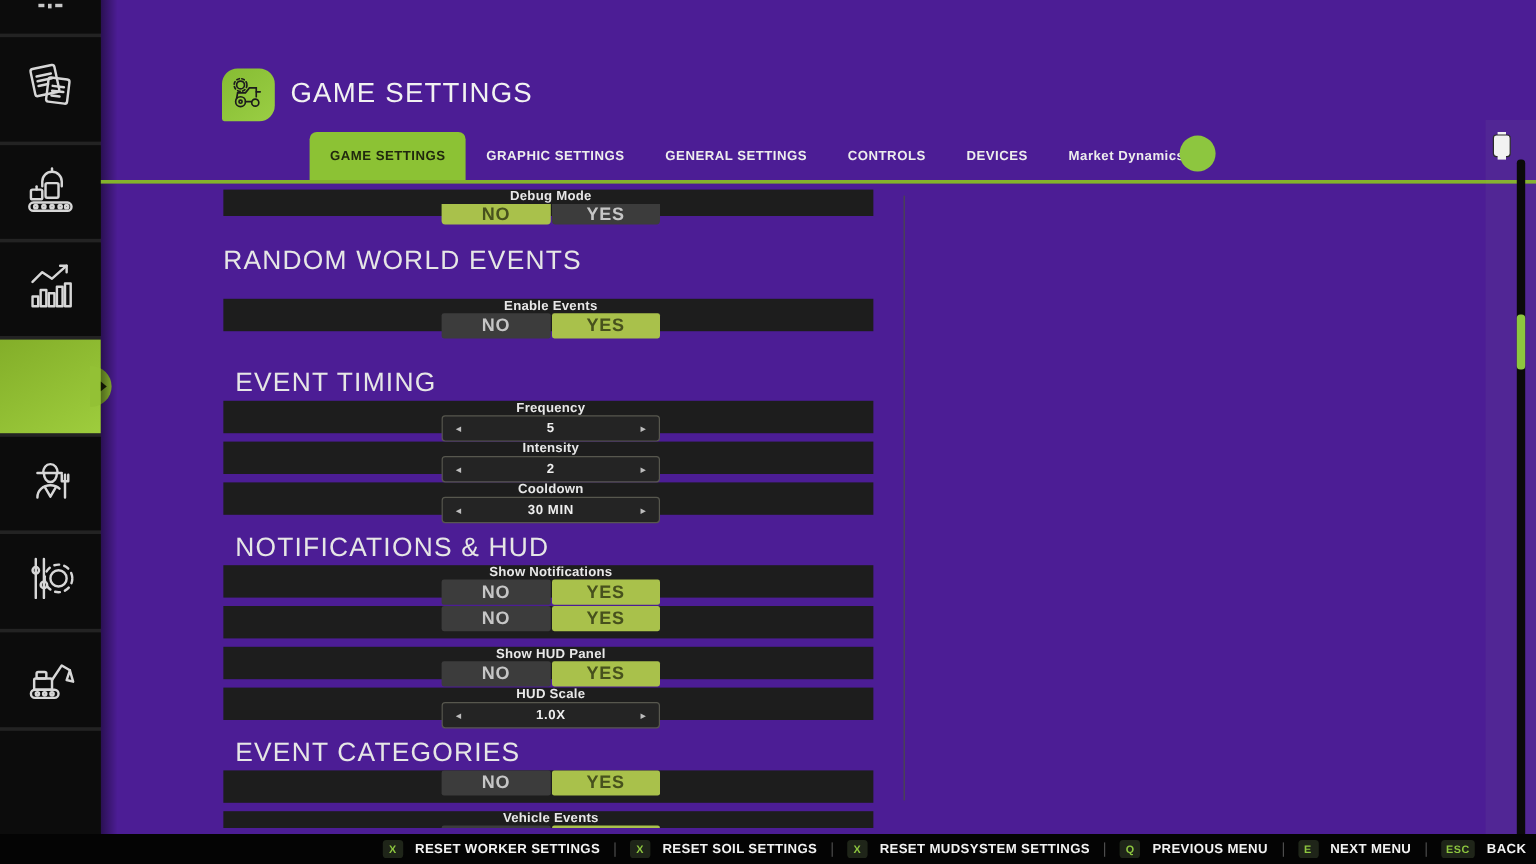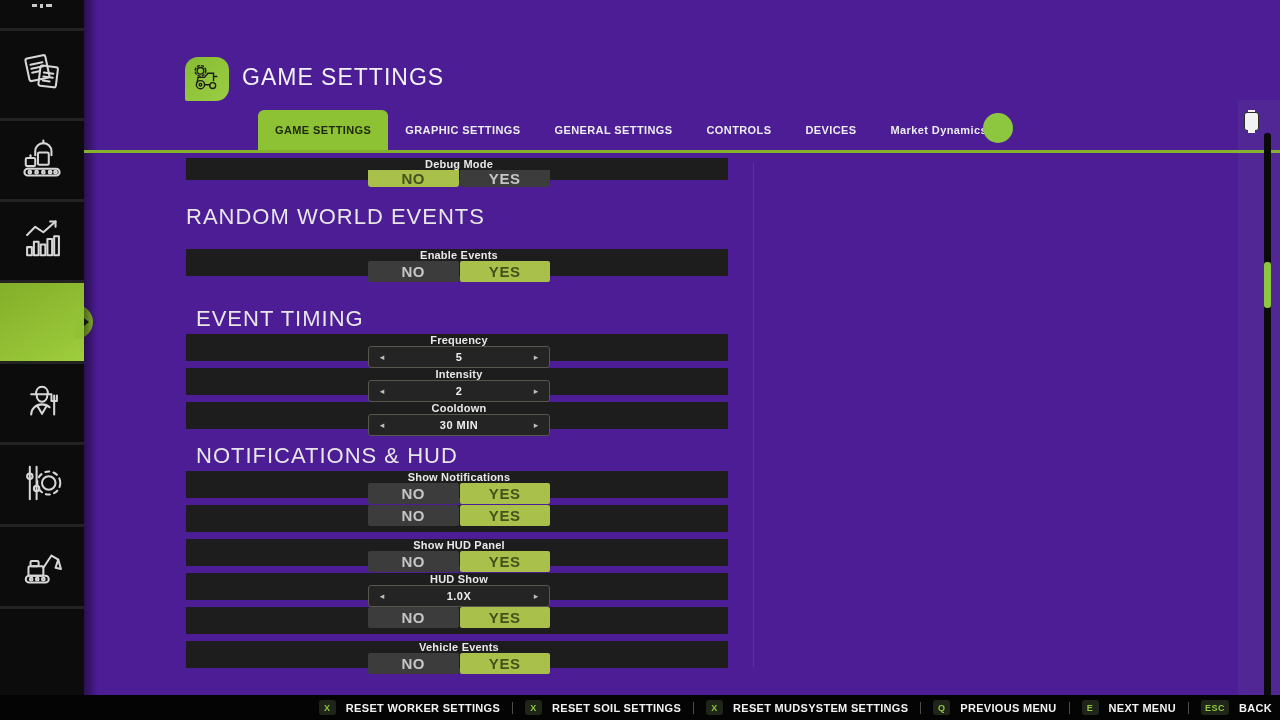--- a/index.html
+++ b/index.html
@@ -270,27 +270,28 @@
         </div>
       </div>
       <div class="srow">
         <span class="row-label">Show HUD Panel</span>
         <div class="toggle">
           <div class="tbtn">NO</div>
           <div class="tbtn selected">YES</div>
         </div>
       </div>
       <div class="srow">
-        <span class="row-label">HUD Show</span>
+        <span class="row-label">HUD Scale</span>
         <div class="spinner">
           <span class="spin-arrow">◂</span>
           <span class="spin-value">1.0X</span>
           <span class="spin-arrow">▸</span>
         </div>
       </div>
+      <div class="section-title">EVENT CATEGORIES</div>
       <div class="srow">
         <div class="toggle">
           <div class="tbtn">NO</div>
           <div class="tbtn selected">YES</div>
         </div>
       </div>
       <div class="srow">
         <span class="row-label">Vehicle Events</span>
         <div class="toggle">
           <div class="tbtn">NO</div>

